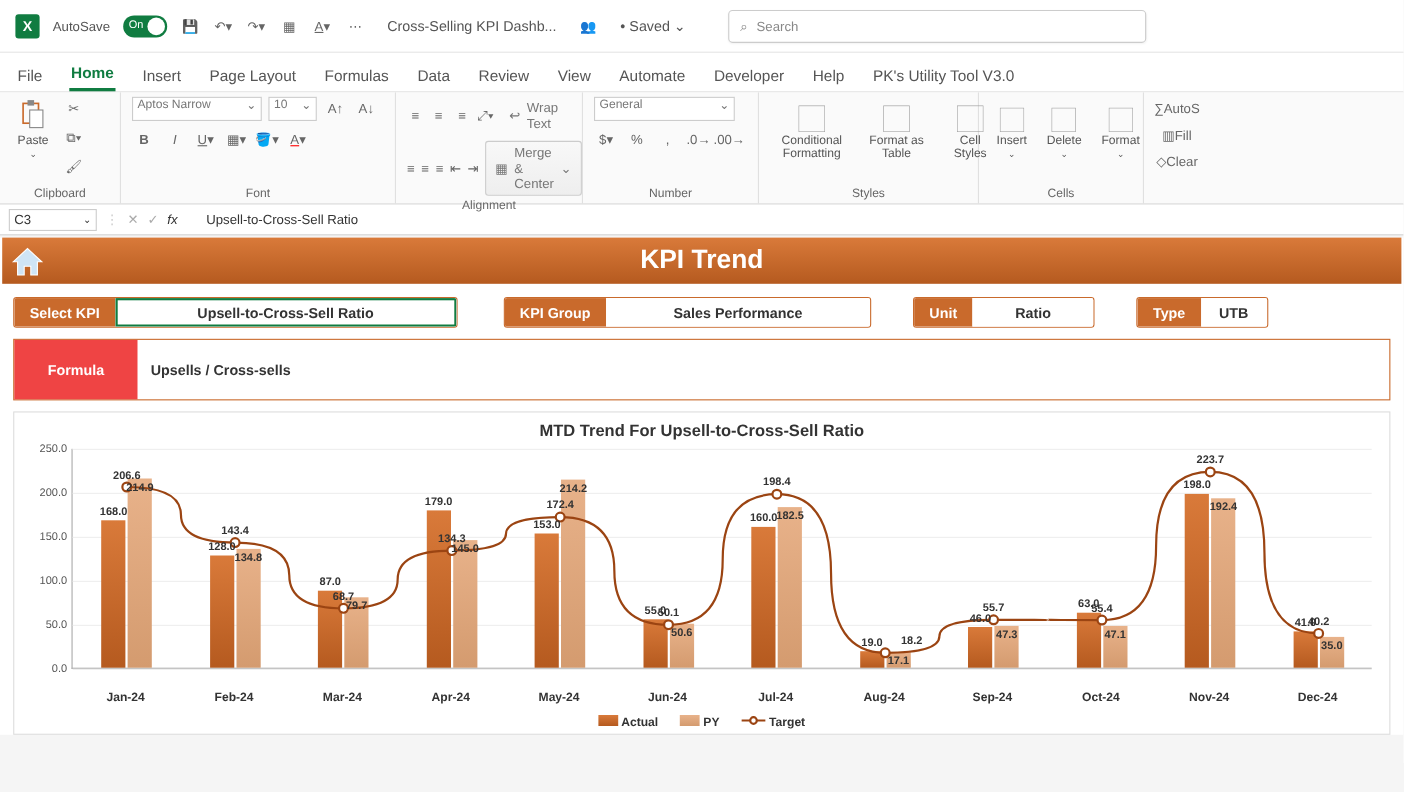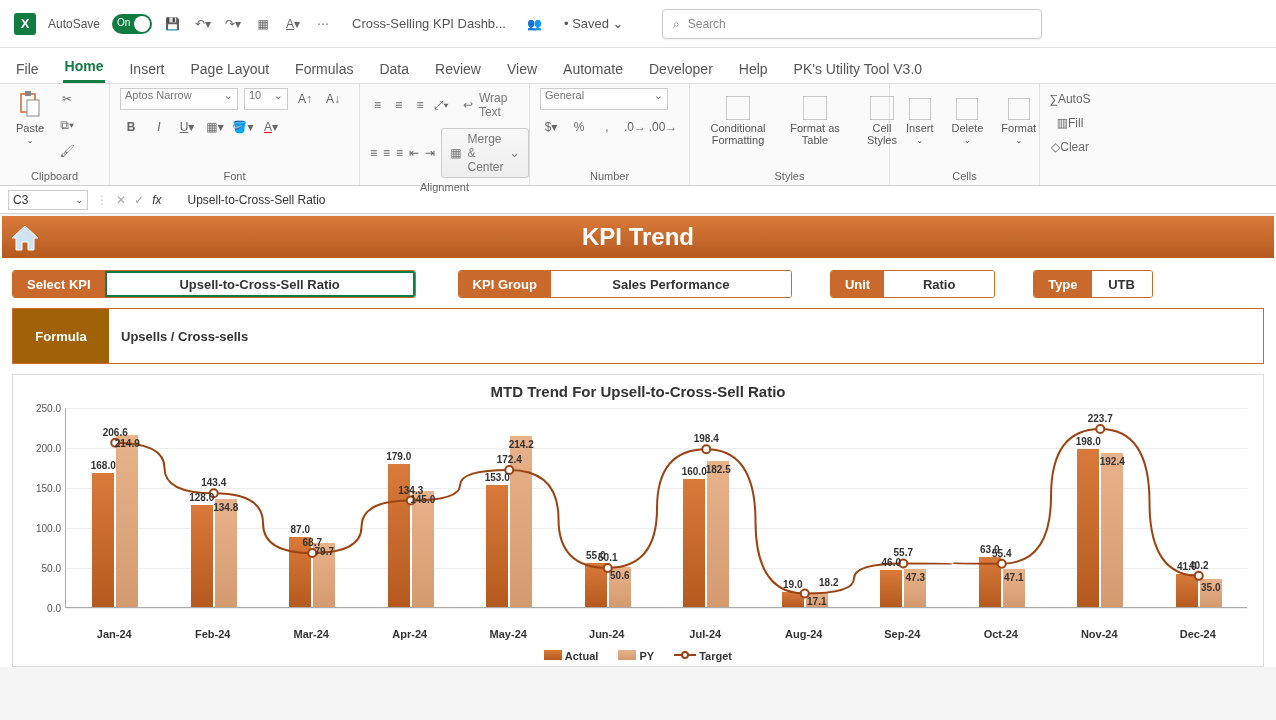--- a/index.html
+++ b/index.html
@@ -44,21 +44,21 @@
 
 .controls { display:flex; gap:10px; padding:10px 12px; align-items:stretch; }
 .pill { display:flex; border:1px solid #c96a2c; border-radius:3px; overflow:hidden; font-size:13px; font-weight:600; height:28px;}
 .pill .lab { background:#c96a2c; color:#fff; display:flex; align-items:center; justify-content:center; padding:0 14px; white-space:nowrap;}
 .pill .val { display:flex; align-items:center; justify-content:center; padding:0 14px; color:#333; background:#fff; white-space:nowrap;}
 .select-kpi-val { width:310px; border:2px solid #107c41; background:#fdf3ec; position:relative;}
 .select-kpi-val .dd { position:absolute; right:-18px; top:-1px; width:16px; height:28px; border:1px solid #999; background:#f0f0f0; display:flex; align-items:center; justify-content:center; font-size:9px;}
 
 .info-row { display:flex; gap:18px; padding:0 12px 10px; }
 .info-card { display:flex; border:1px solid #c96a2c; height:56px; flex:1;}
-.info-card .lab { background:#a16207; color:#fff; width:96px; display:flex; align-items:center; justify-content:center; font-weight:600; font-size:13px;}
+.info-card .lab { background:#ef4444; color:#fff; width:112px; display:flex; align-items:center; justify-content:center; font-weight:600; font-size:13px;}
 .info-card .val { flex:1; display:flex; align-items:center; padding:0 12px; font-weight:600; font-size:13px;}
 
 .chart-box { margin:0 12px 8px; border:1px solid #ddd; padding:8px 16px 4px; position:relative; }
 .chart-title { text-align:center; font-weight:700; font-size:15px; margin-bottom:8px; color:#333;}
 .chart-area { position:relative; height:220px; margin-left:36px; }
 .y-axis { position:absolute; left:-36px; top:0; height:200px; width:34px; }
 .y-tick { position:absolute; right:2px; font-size:10px; color:#555; transform:translateY(-50%);}
 .plot { position:absolute; left:0; right:0; top:0; height:200px; border-left:1px solid #aaa; border-bottom:1px solid #aaa;}
 .grid-line { position:absolute; left:0; right:0; border-top:1px solid #eee;}
 .bars-group { position:absolute; bottom:0; display:flex; gap:2px; align-items:flex-end; width:56px; justify-content:center;}

